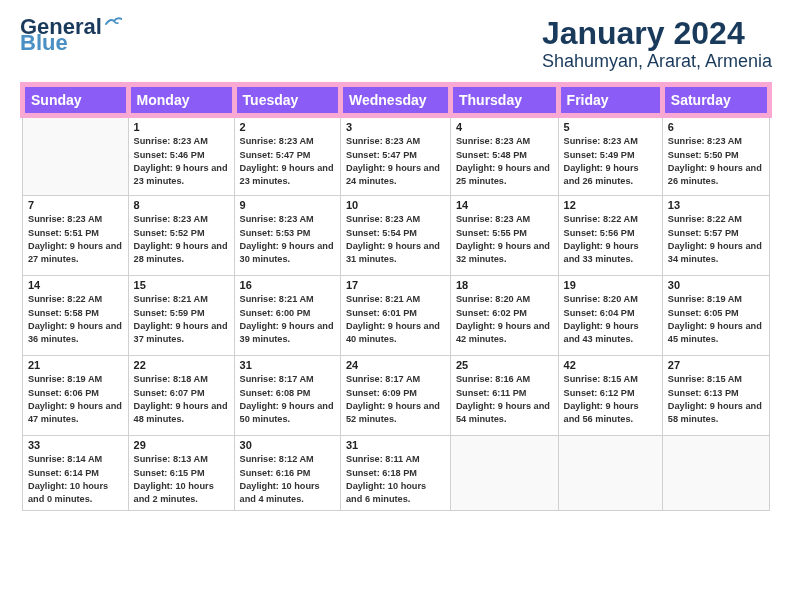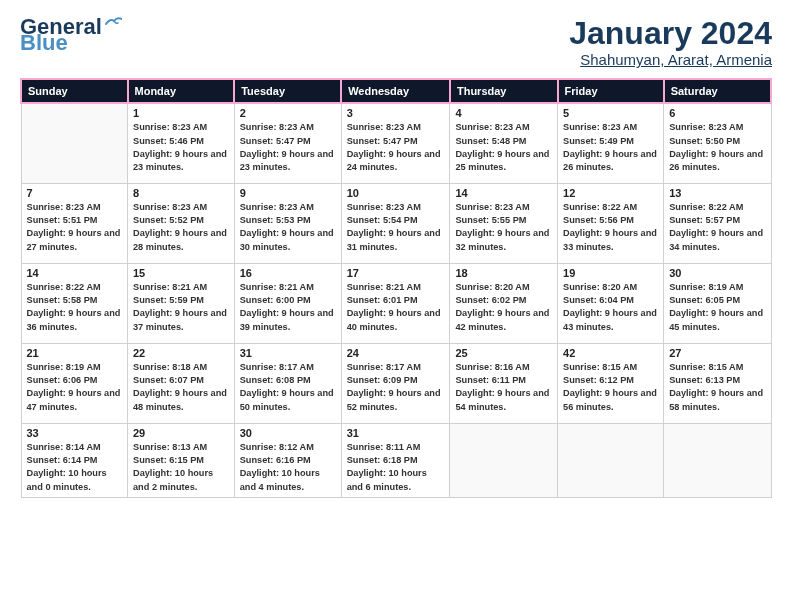--- a/index.html
+++ b/index.html
@@ -20,47 +20,45 @@
       justify-content: space-between;
       align-items: flex-start;
       margin-bottom: 10px;
     }
     .logo {
       display: flex;
       flex-direction: column;
       align-items: flex-start;
     }
     .title-block {
-      text-align: right;
       margin-left: 25px;
     }
     .month-title {
       font-size: 32px;
       font-weight: bold;
       color: #1a3a5c;
       line-height: 1.1;
     }
     .subtitle {
-      font-size: 15px;
+      font-size: 18px;
       color: #1a3a5c;
-      text-decoration: underline;
     }
     .calendar-table {
       width: 100%;
       border-collapse: collapse;
       font-size: 10px;
     }
     .calendar-table thead tr th {
-      background-color: #0f172a;
+      background-color: #8b5cf6;
       color: white;
       text-align: left;
       padding: 5px 6px;
-      font-size: 11px;
-      font-weight: bold;
-      border: 2px solid #f9a8d4;
+      font-size: 14px;
+      font-weight: bold;
+      border: 5px solid #f9a8d4;
     }
     .calendar-table tbody tr td {
       border: 1px solid #d0d0d0;
       vertical-align: top;
       padding: 3px 5px;
       width: 113px;
       min-height: 70px;
       background: #fff;
     }
     .calendar-table tbody tr td.empty {

